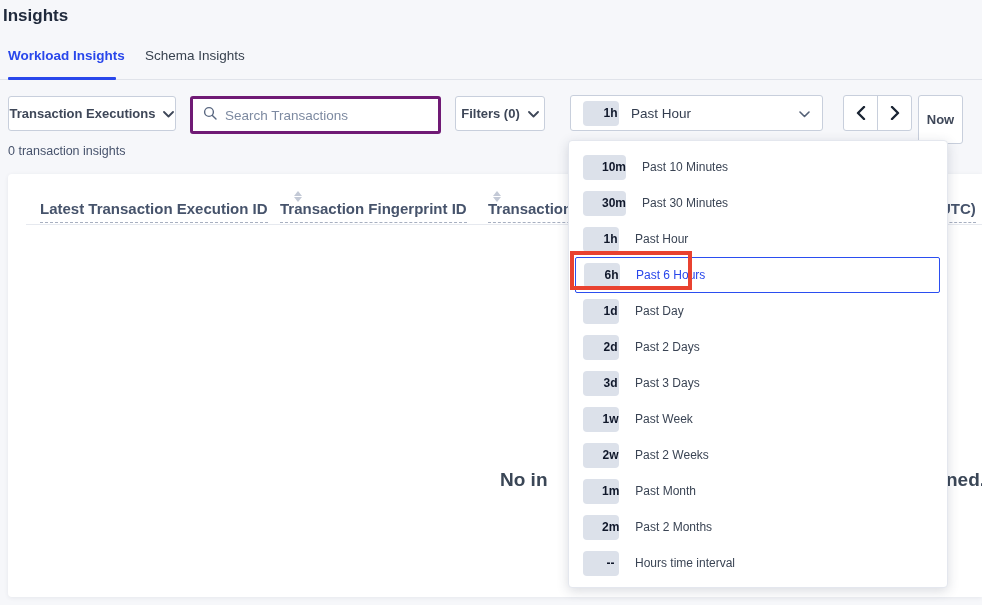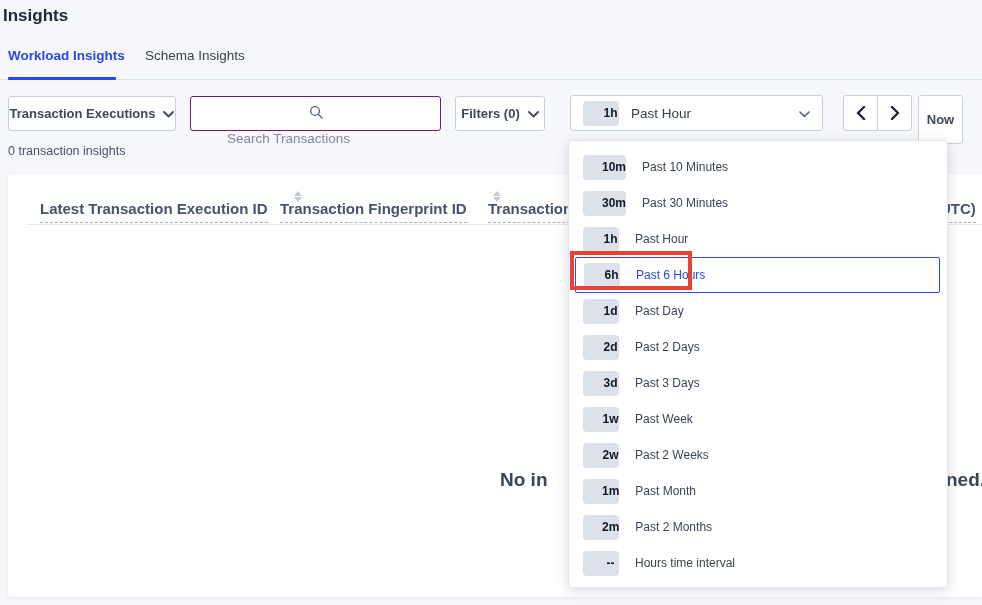--- a/index.html
+++ b/index.html
@@ -23,22 +23,22 @@
   
   .btn {
     position:absolute; top:96px; height:35px; background:#fff;
     border:1px solid #c8cfdc; border-radius:3px;
     display:flex; align-items:center; justify-content:center;
     font-size:13px; font-weight:bold; color:#3e4758; cursor:pointer; gap:8px;
   }
   .btn-type { left:8px; width:168px; }
   .search-box {
     position:absolute; left:190px; top:96px; width:251px; height:35px;
-    background:#fff; border:1px solid #701a75; border-radius:3px;
-    display:flex; align-items:center; padding:8px 10px; gap:8px;flex-direction:column;
+    background:#fff; border:3px solid #701a75; border-radius:3px;
+    display:flex; align-items:center; padding:16px 10px; gap:8px;
   }
   .search-box input {
     border:none; outline:none; flex:1; font-size:13.5px;
     font-family:"Liberation Sans", sans-serif; color:#3c4557; background:transparent;
   }
   .search-box input::placeholder { color:#7d8aa1; }
   .btn-filters { left:455px; width:90px; }
   .time-trigger {
     position:absolute; left:570px; top:95px; width:253px; height:36px;
     background:#fff; border:1px solid #c8cfdc; border-radius:3px;

